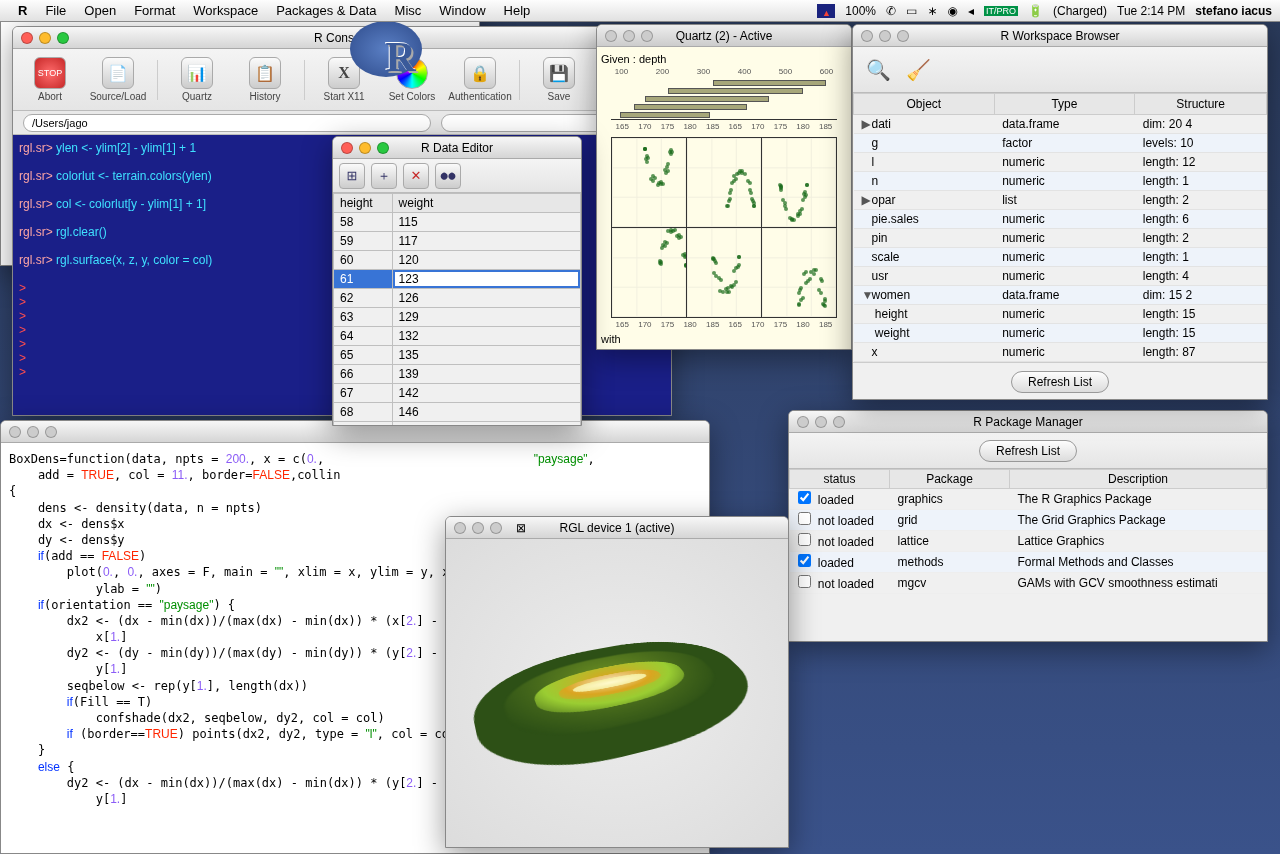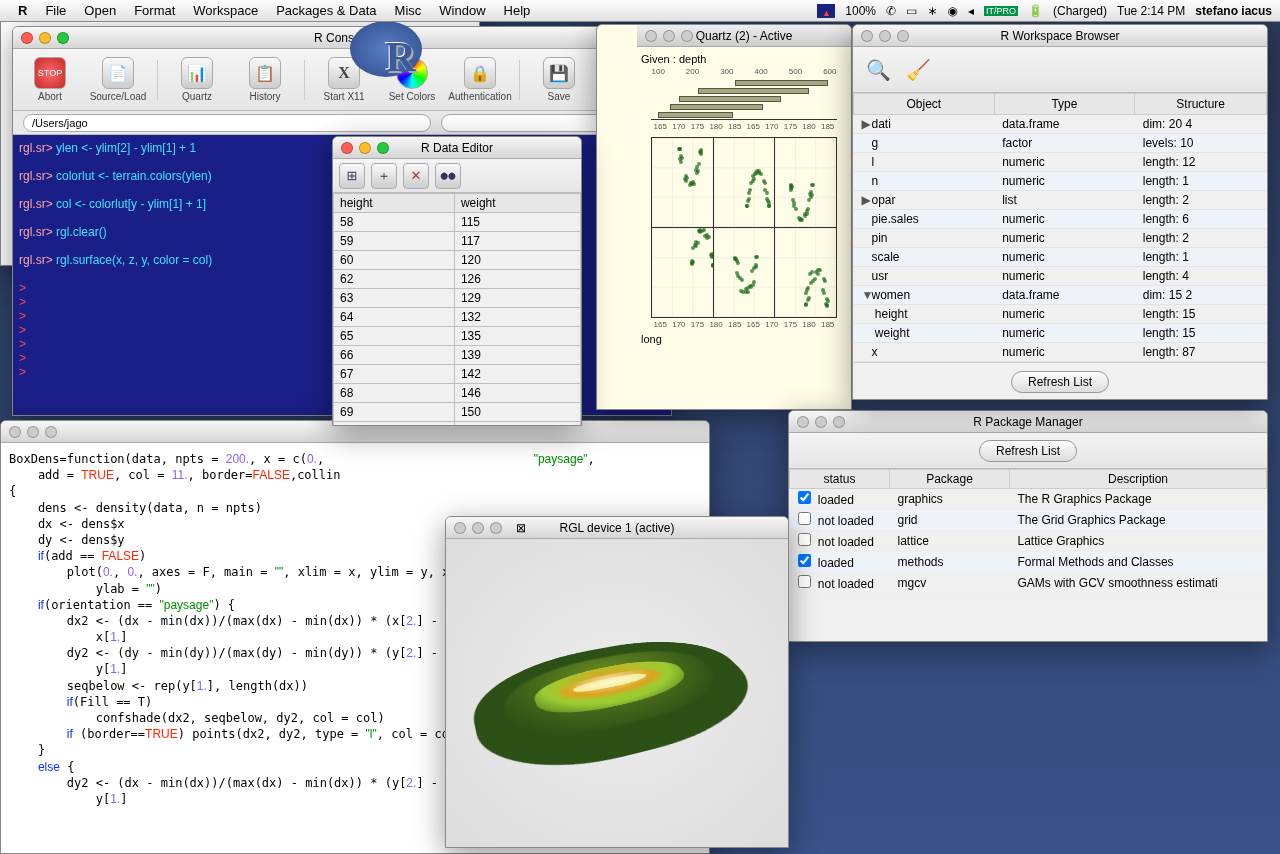--- a/index.html
+++ b/index.html
@@ -36,21 +36,21 @@
 #dataed { left: 332px; top: 136px; width: 250px; height: 290px; z-index: 50; }
 .de-toolbar { height: 34px; background: linear-gradient(#f4f4f4,#e5e5e5); border-bottom: 1px solid #bbb; display: flex; align-items: center; gap: 6px; padding: 0 6px; }
 .de-toolbar .dib { width: 26px; height: 26px; background: linear-gradient(#fafafa,#ccc); border: 1px solid #aaa; border-radius: 4px; display: flex; align-items: center; justify-content: center; font-size: 13px; color: #336; }
 .de-table { width: 100%; border-collapse: collapse; font-size: 12px; }
 .de-table th, .de-table td { border: 1px solid #bfbfbf; padding: 2px 6px; text-align: left; height: 19px; }
 .de-table th { background: #e7e7e7; font-weight: normal; }
 .de-table tr.selected td:first-child { background: #3874d6; color: #fff; }
 .de-table input { border: 2px solid #3874d6; width: 100%; height: 100%; font-size: 12px; padding: 0 4px; }
 
 
-#quartz { left: 596px; top: 24px; width: 256px; height: 386px; z-index: 5; background: #fffde8; padding-left: 40px; }
+#quartz { left: 596px; top: 24px; width: 256px; height: 326px; z-index: 5; background: #fffde8; }
 #quartz .plotarea { padding: 4px; font-size: 9px; text-align: left; }
 .coplot-header { font-size: 11px; margin: 2px 0 2px; }
 .coplot-ticks { font-size: 8px; color: #555; display: flex; justify-content: space-around; }
 .coplot-bars { height: 44px; position: relative; border-bottom: 1px solid #333; margin: 0 10px; }
 .coplot-bars .bar { position: absolute; height: 6px; background: #a7a77a; border: 1px solid #555; }
 .coplot-grid { display: grid; grid-template-columns: repeat(3, 1fr); grid-template-rows: repeat(2, 90px); gap: 0; margin: 6px 10px 2px; border-top: 1px solid #333; border-right: 1px solid #333;}
 .coplot-cell { border-left: 1px solid #333; border-bottom: 1px solid #333; position: relative; background: #fffde8; overflow: hidden; }
 .coplot-cell::before { content: ""; position: absolute; inset: 0; background-image: linear-gradient(#bbb 1px,transparent 1px),linear-gradient(90deg,#bbb 1px,transparent 1px); background-size: 33% 33%; opacity: 0.2; }
 .pt { position: absolute; width: 4px; height: 4px; background: #1a6b1a; border-radius: 50%; opacity: 0.7; }
 
@@ -408,21 +408,21 @@
         <span>170</span>
         <span>175</span>
         <span>180</span>
         <span>185</span> 
         <span>165</span>
         <span>170</span>
         <span>175</span>
         <span>180</span>
         <span>185</span>
       </div>
-    <div style="font-size:11px;margin-top:4px;">long</div>
+    <div style="font-size:11px;margin-top:4px;">with</div>
   </div>
 </div>
 
 <div class="window" id="dataed">
   <div class="titlebar">
     <div class="trafficlights">
         <div class="tl r"></div>
         <div class="tl y"></div>
         <div class="tl g"></div>
       </div>
@@ -446,20 +446,24 @@
           <td>58</td>
           <td>115</td>
         </tr>
         <tr>
           <td>59</td>
           <td>117</td>
         </tr>
         <tr>
           <td>60</td>
           <td>120</td>
+        </tr>
+        <tr class="selected">
+          <td>61</td>
+          <td style="padding:0"><input value="123" style=""></td>
         </tr>
         <tr>
           <td>62</td>
           <td>126</td>
         </tr>
         <tr>
           <td>63</td>
           <td>129</td>
         </tr>
         <tr>

